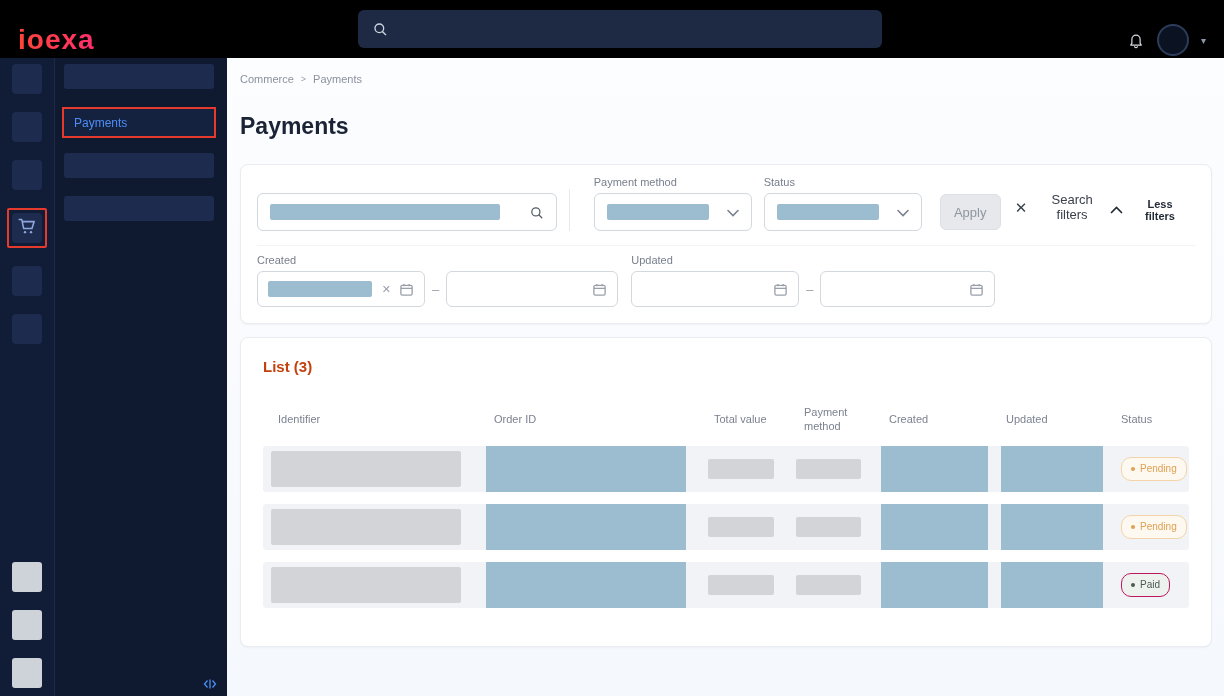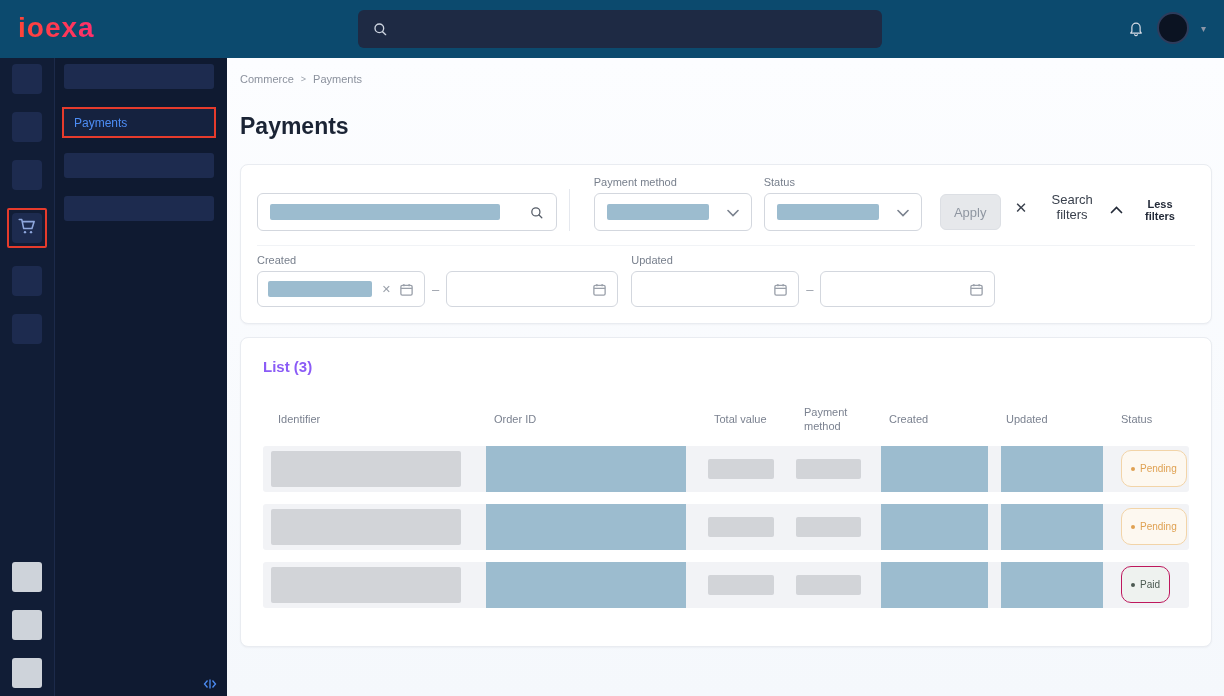--- a/index.html
+++ b/index.html
@@ -8,24 +8,24 @@
     font-family: "Liberation Sans", "DejaVu Sans", sans-serif;
     background: #ffffff;
     overflow: hidden;
     color: #1b2435;
   }
 
   
   .topbar {
     position: relative;
     height: 58px;
-    background: #0c4a6e;
+    background: #000000;
     display: flex;
-    align-items: flex-start;
-    padding: 12px 18px;
+    align-items: flex-end;
+    padding: 2px 18px;
   }
   .logo {
     font-size: 28px;
     font-weight: 800;
     letter-spacing: 1px;
     background: linear-gradient(90deg, #ff4538, #ff2f6d);
     -webkit-background-clip: text;
     background-clip: text;
     color: transparent;
     cursor: pointer;
@@ -235,21 +235,21 @@
   .date-input.w3 { width: 168px; }
   .date-input.w4 { width: 175px; }
   .date-input .ph { width: 104px; height: 16px; }
   .date-input .x-small { color: #9aa0aa; font-size: 11px; margin-left: auto; margin-right: 8px; cursor: pointer; }
   .date-input .icon-cal { display: flex; }
   .date-input.empty { justify-content: flex-end; }
   .dash { color: #9aa0aa; margin: 0 7px; font-size: 13px; }
 
   
   .list-card { margin-top: 13px; padding: 20px 22px 38px 22px; }
-  .list-title { font-size: 15px; font-weight: 700; color: #8b5cf6; }
+  .list-title { font-size: 15px; font-weight: 700; color: #c2410c; }
   .grid {
     display: grid;
     grid-template-columns: 223px 220px 90px 85px 117px 115px 1fr;
     align-items: center;
   }
   .thead { margin-top: 30px; }
   .th {
     font-size: 11px; color: #7b8290;
     padding-left: 8px; line-height: 1.3;
   }
@@ -264,21 +264,21 @@
   .cell { display: flex; align-items: center; height: 100%; }
   .cell .ph, .cell .ph-gray { flex-shrink: 0; }
   .ph-id { width: 190px; height: 36px; margin-left: 8px; }
   .ph-order { width: 200px; height: 46px; border-radius: 0; }
   .ph-total { width: 66px; height: 20px; margin-left: 2px; }
   .ph-method { width: 65px; height: 20px; }
   .ph-created { width: 107px; height: 46px; border-radius: 0; }
   .ph-updated { width: 102px; height: 46px; border-radius: 0; margin-left: 3px; }
   .badge {
     display: inline-flex; align-items: center; gap: 5px;
-    height: 37px; padding: 0 9px;
+    height: 24px; padding: 0 9px;
     border-radius: 10px;
     font-size: 10px;
     margin-left: 8px;
     cursor: default;
   }
   .badge .dot { width: 4px; height: 4px; border-radius: 50%; }
   .badge.pending {
     color: #dfa152; border: 1px solid #f2d4a8; background: #fdf8f0;
   }
   .badge.pending .dot { background: #dfa152; }

